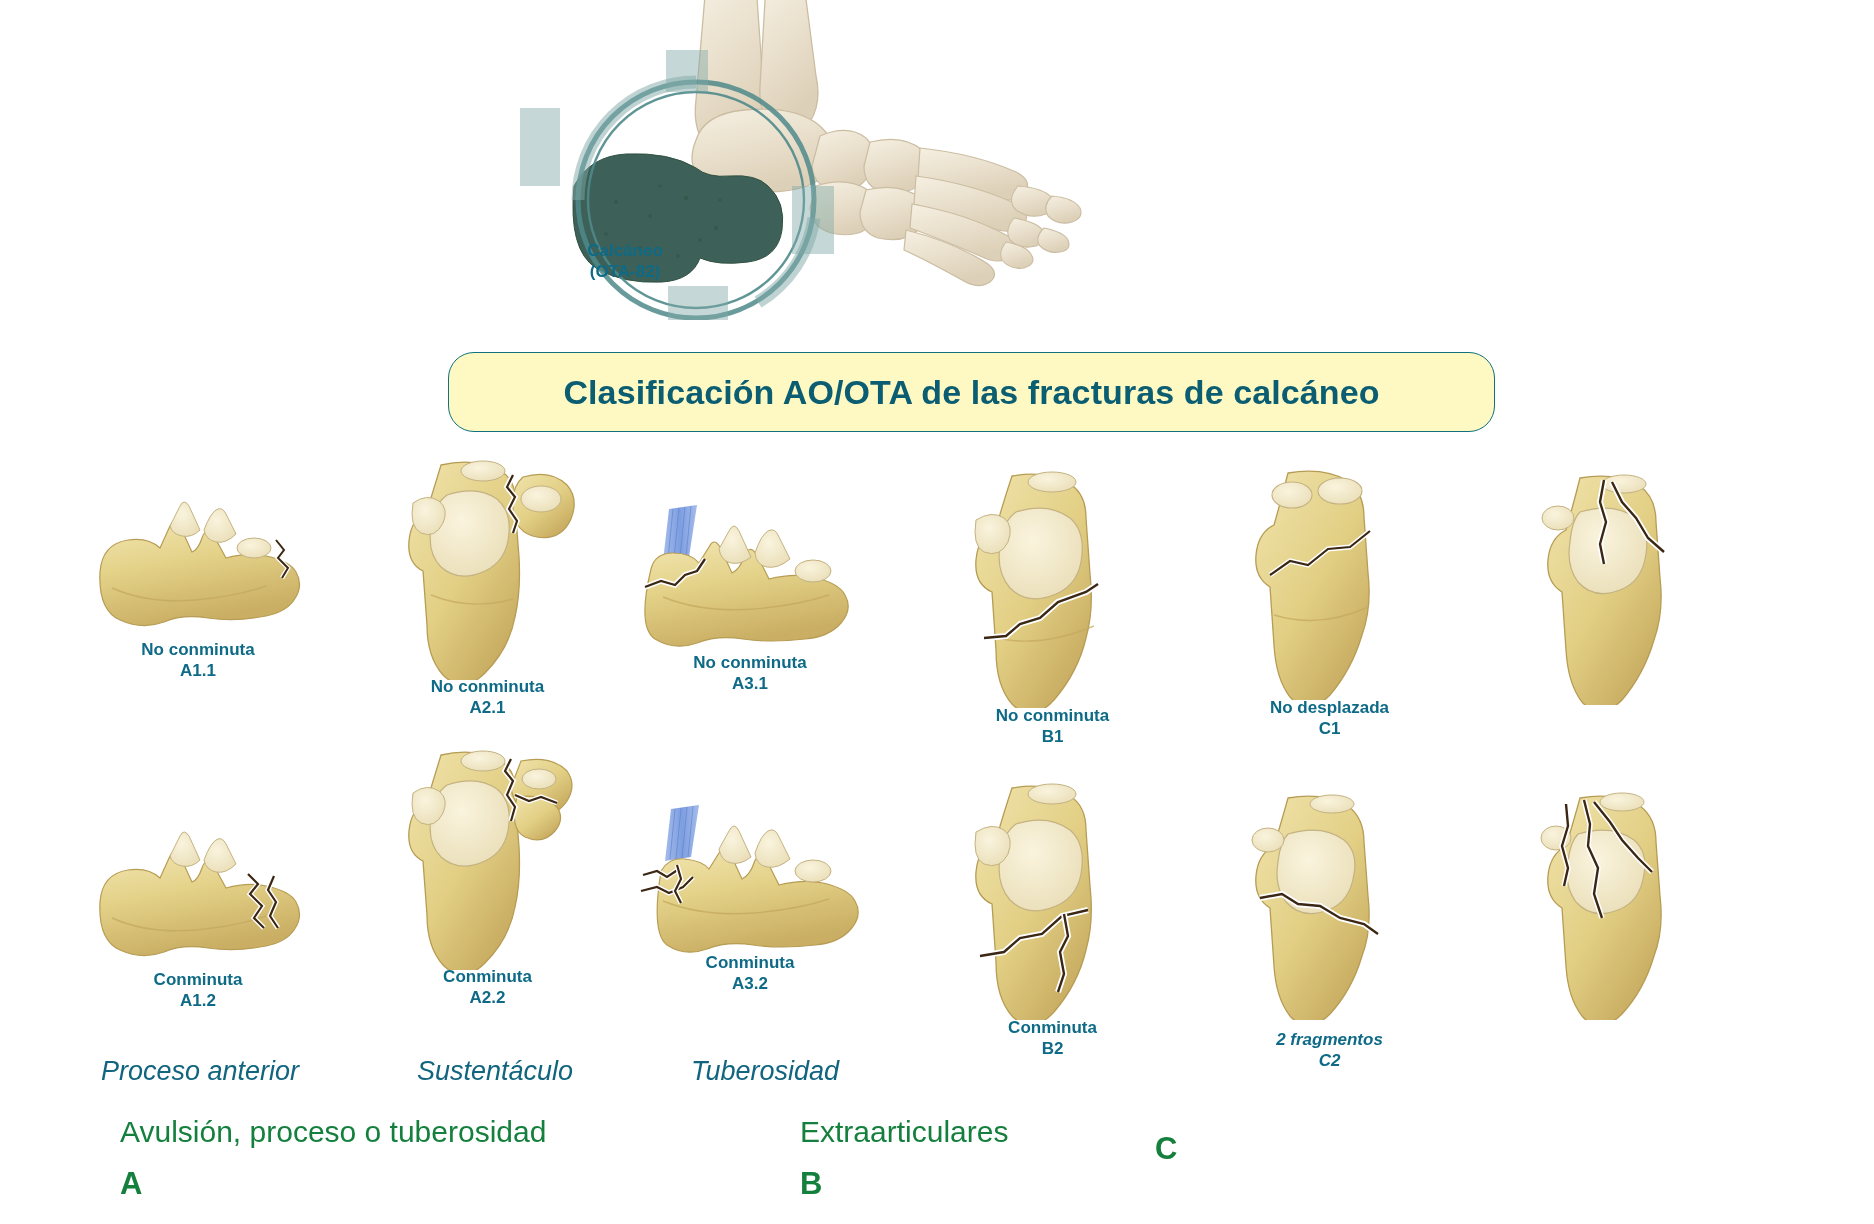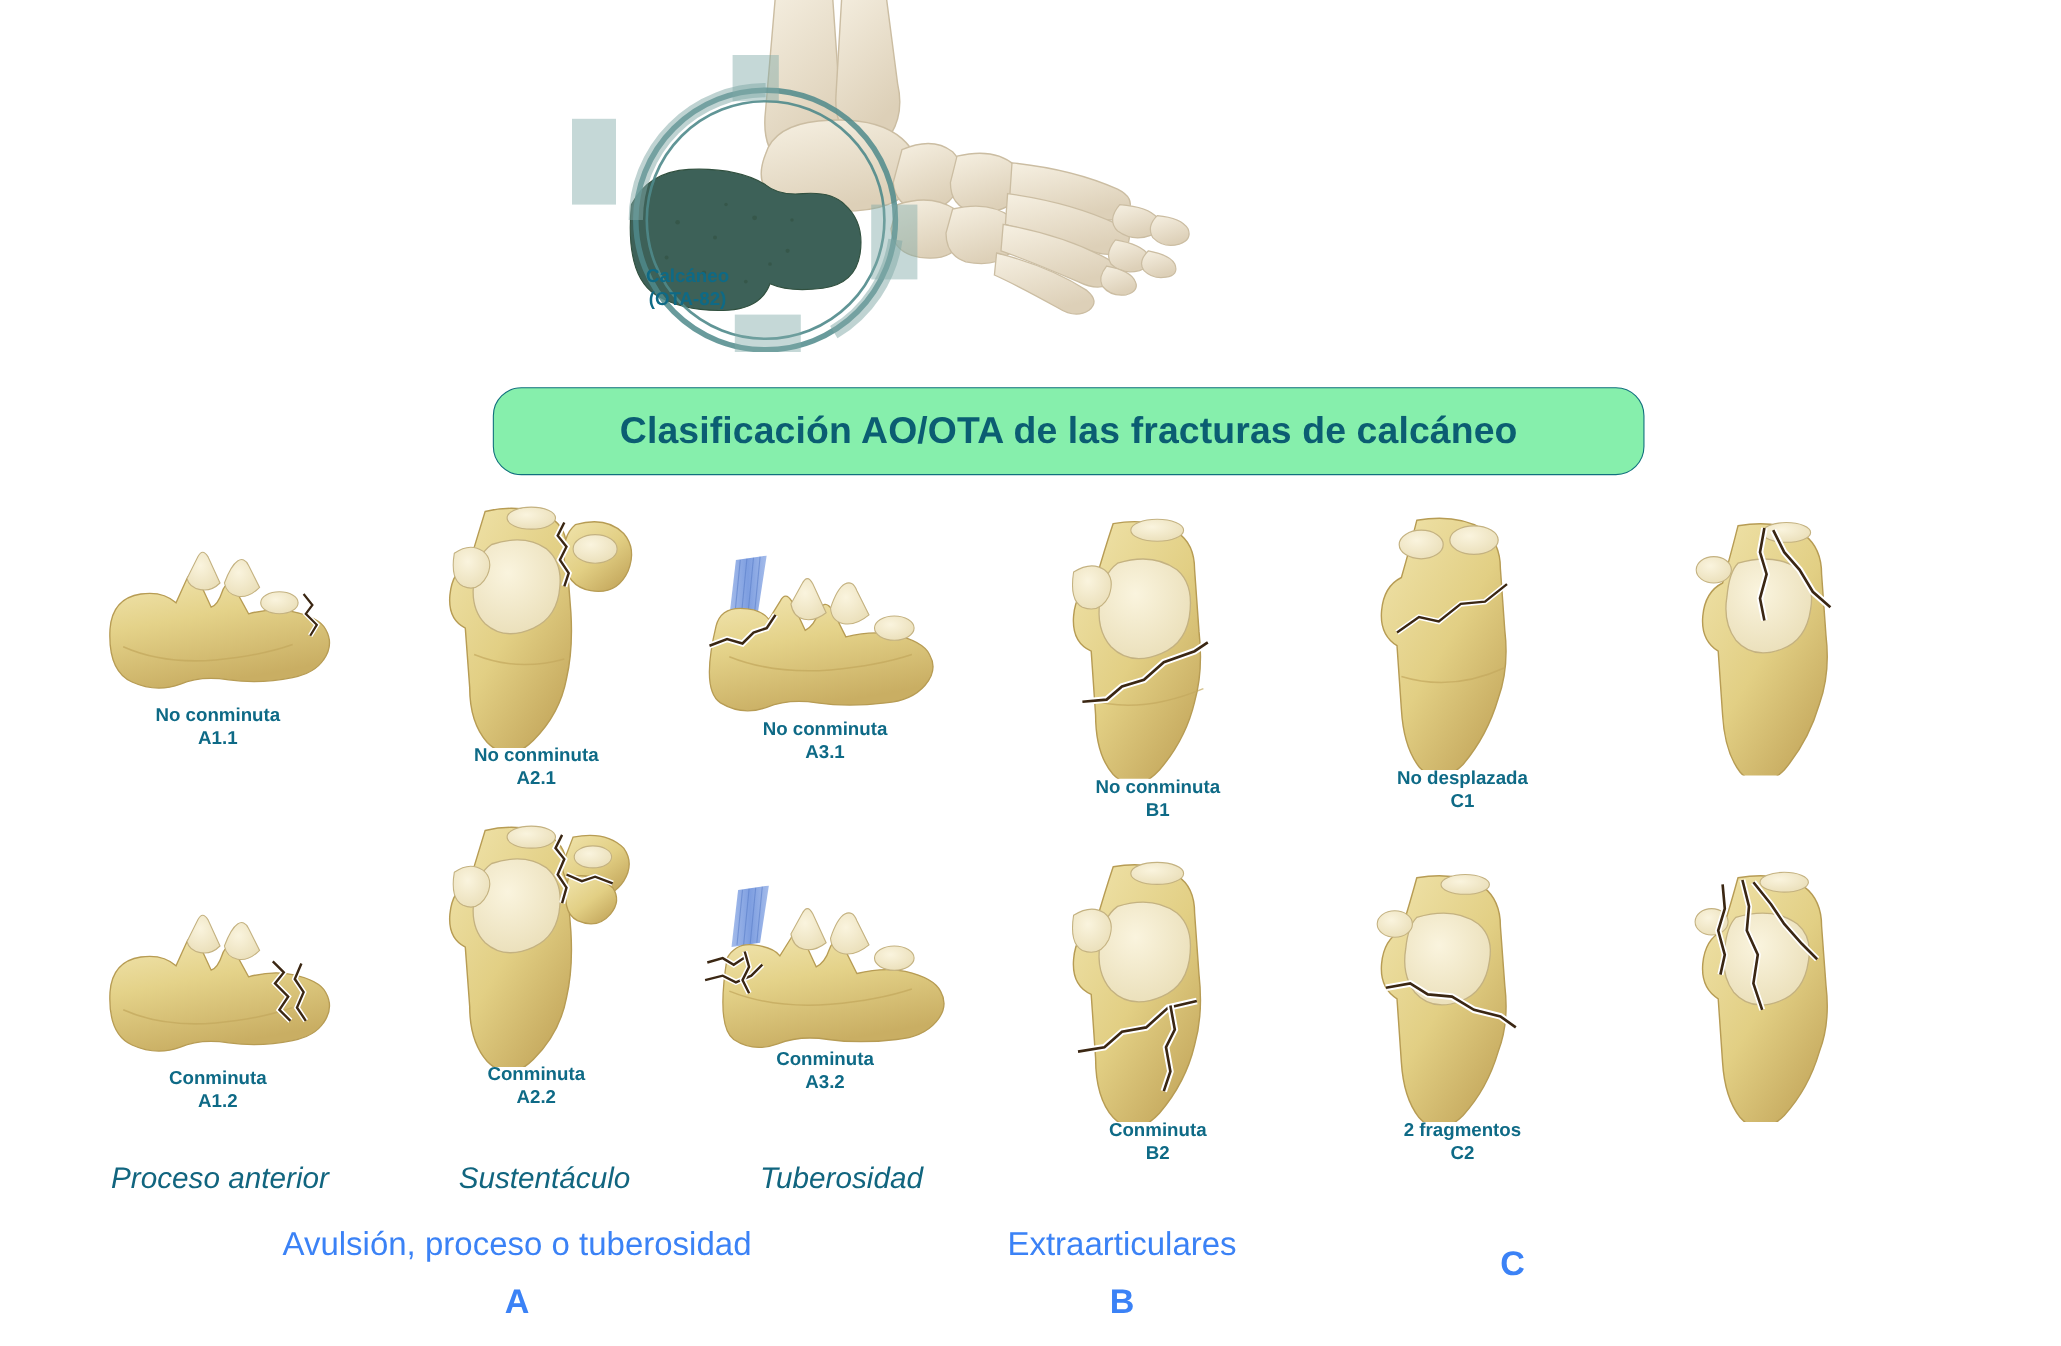--- a/index.html
+++ b/index.html
@@ -7,34 +7,34 @@
        font-family:"Liberation Sans",sans-serif;color:#0e5f7a;}
 
   
   #anatomy{position:absolute;left:0;top:0;width:1705px;height:345px;}
   #foot-svg{position:absolute;left:520px;top:-10px;}
   #calc-label{position:absolute;left:560px;top:240px;width:130px;text-align:center;
       font-size:17px;font-weight:bold;line-height:1.25;color:#0e6a86;}
 
   
   #title-banner{position:absolute;left:448px;top:352px;width:1045px;height:78px;
-      border:1.6px solid #10707d;border-radius:26px;background:#86efac;
+      border:1.6px solid #10707d;border-radius:26px;background:#fef9c3;
       display:flex;align-items:center;justify-content:center;}
   #title-text{font-size:34px;font-weight:bold;color:#0b5d72;letter-spacing:.1px;
       white-space:nowrap;}
 
   
   .cell{position:absolute;}
   .fig{display:block;}
   .cap{position:absolute;text-align:center;font-size:17px;font-weight:bold;
       line-height:1.22;color:#0e6a86;white-space:nowrap;}
   .cap .code{display:block;}
   .sub-italic{position:absolute;text-align:center;font-size:27px;font-style:italic;
       color:#11657f;white-space:nowrap;}
-  .group-head{position:absolute;text-align:center;color:#3b82f6;white-space:nowrap;}
+  .group-head{position:absolute;color:#15803d;white-space:nowrap;}
   .group-head .gname{font-size:30px;display:block;line-height:1.15;}
   .group-head .gletter{font-size:31px;font-weight:bold;display:block;margin-top:16px;}
 </style>
 </head>
 <body>
 
 <svg width="0" height="0" style="position:absolute" aria-hidden="true">
   <defs>
     <linearGradient id="boneGrad" x1="0" y1="0" x2="0.35" y2="1">
       <stop offset="0%" stop-color="#f2e6b2"></stop>
@@ -354,21 +354,21 @@
     <path d="M48 8 q36 -6 60 8 q16 12 16 36 l4 54 q4 34 -6 60 q-10 34 -32 58
              q-22 22 -40 2 q-14 -18 -16 -50 l-4 -58 q-16 -10 -14 -32
              q2 -22 18 -30 q8 -26 14 -48 Z" fill="url(#boneGrad2)" stroke="#b79c54" stroke-width="1.3"></path>
     <path d="M48 44 q34 -10 56 6 q14 12 10 34 q-4 28 -26 36 q-26 10 -42 -8
              q-12 -16 -8 -40 q2 -20 10 -28 Z" fill="url(#cartGrad)" stroke="#c4b281" stroke-width="1.2"></path>
     <ellipse cx="28" cy="50" rx="16" ry="12" fill="url(#cartGrad)" stroke="#c4b281" stroke-width="1"></ellipse>
     <ellipse cx="92" cy="14" rx="22" ry="9" fill="url(#cartGrad)" stroke="#c4b281" stroke-width="1"></ellipse>
     <path d="M20 108 l22 -4 l16 10 l22 2 l20 12 l24 6 l14 10" fill="none" stroke="#fff" stroke-width="6"></path>
     <path d="M20 108 l22 -4 l16 10 l22 2 l20 12 l24 6 l14 10" fill="none" stroke="#3b2713" stroke-width="2.4"></path>
   </svg>
-  <div class="cap" style="left:-48px;top:228px;width:275px;">
+  <div class="cap" style="left:-48px;top:240px;width:275px;font-style:italic;">
     <span>2 fragmentos</span>
     <span class="code">C2</span>
   </div>
 </div>
 
 <div class="cell" style="left:1530px;top:470px;">
   <svg class="fig" width="185" height="235" viewBox="0 0 185 235">
     <path d="M50 8 q36 -6 60 8 q16 12 16 36 l4 56 q4 34 -6 62 q-10 34 -32 60
              q-22 22 -40 2 q-14 -18 -16 -52 l-4 -58 q-16 -10 -14 -32
              q2 -22 18 -30 q8 -28 14 -52 Z" fill="url(#boneGrad2)" stroke="#b79c54" stroke-width="1.3"></path>

